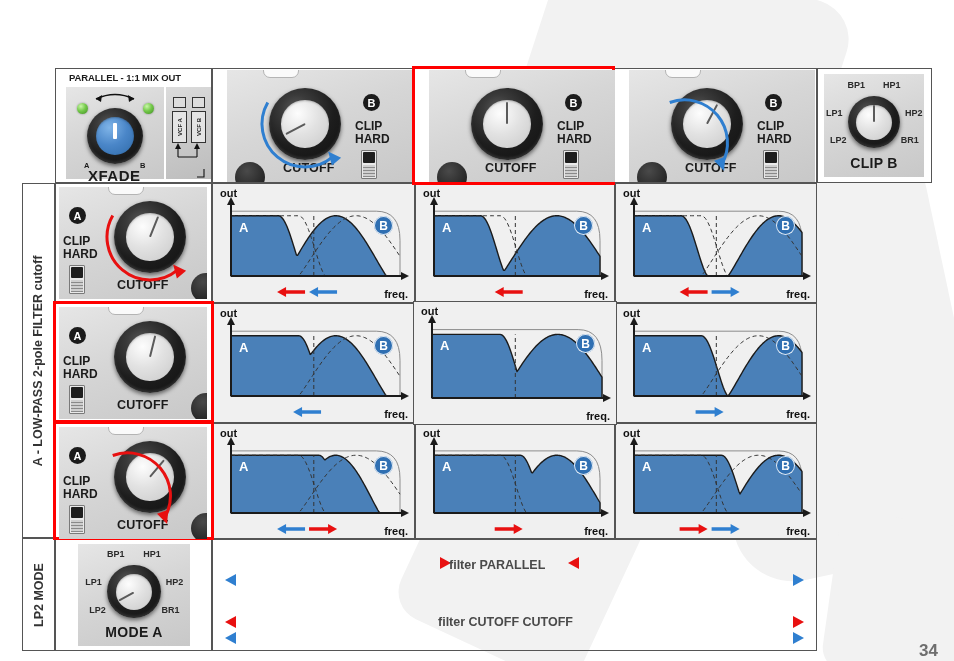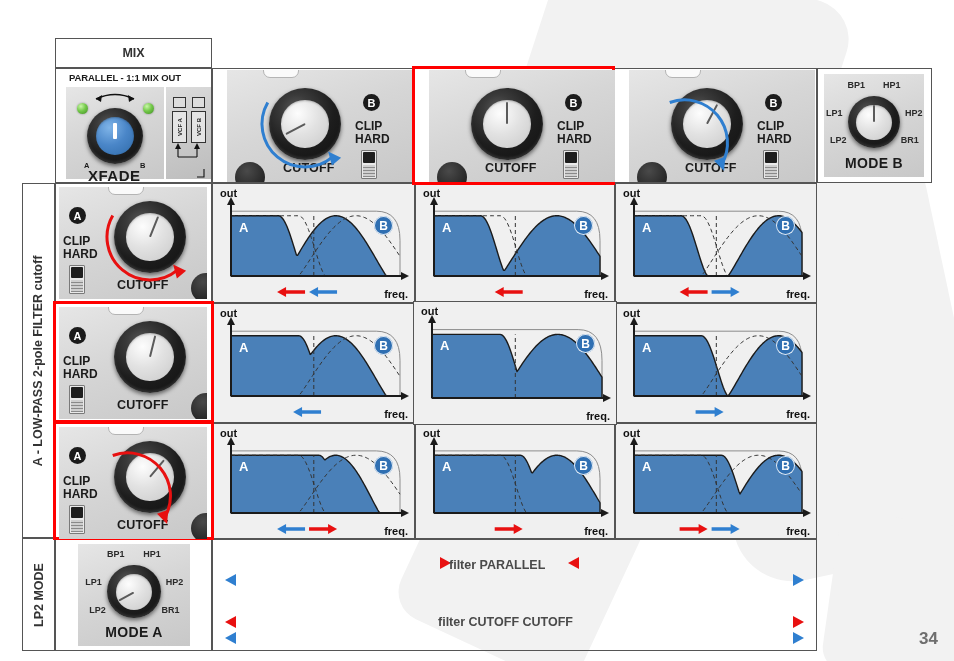--- a/index.html
+++ b/index.html
@@ -97,36 +97,35 @@
   .glabel.freq{right:6px;bottom:2px;}
   .gb{position:absolute;width:19px;height:19px;border-radius:50%;background:#2f6fb2;color:#fff;
      display:flex;align-items:center;justify-content:center;font-size:12px;font-weight:bold;
      box-shadow:0 0 0 1px rgba(255,255,255,.85) inset;}
   .ga{position:absolute;font-size:13px;font-weight:bold;color:#ffffff;}
 
   
   .legend{position:absolute;box-sizing:border-box;border:1px solid #555;background:transparent;}
   .legtxt{position:absolute;font-size:12.5px;font-weight:bold;color:#4a4a4a;white-space:nowrap;}
 
-  .pagenum{position:absolute;right:16px;bottom:12px;font-size:17px;font-weight:bold;color:#6e6e6e;}
+  .pagenum{position:absolute;right:16px;bottom:0;font-size:17px;font-weight:bold;color:#6e6e6e;}
 </style>
 </head>
 <body>
 
 <div class="bg-ghost">
   <i class="g1"></i>
     <i class="g2"></i>
     <i class="g3"></i>
     <i class="g4"></i>
 </div>
 
 <div class="page">
 
 
-  <div class="cell hdr" style="left:55px;top:38px;width:157px;height:30px;">MIX</div>
 
   <div class="cell" style="left:55px;top:68px;width:157px;height:115px;background:#fff;">
     <div class="photo" style="left:0;top:0;width:155px;height:113px;background:#fff;">
       <div class="ptxt" style="left:13px;top:4px;font-size:9.5px;letter-spacing:-.1px;">PARALLEL - 1:1 MIX OUT</div>
       <div class="plate" style="left:10px;top:18px;right:auto;bottom:auto;width:98px;height:92px;position:absolute;"></div>
       <div class="plate dark" style="left:110px;top:18px;width:45px;height:92px;position:absolute;"></div>
 
       <div class="led" style="left:21px;top:34px;"></div>
       <div class="led" style="left:87px;top:34px;"></div>
 
@@ -233,21 +232,21 @@
         <div class="knob" style="left: 24px; top: 22.41px; width: 52px; height: 52px;">
           <div class="cap" style="left: 8.32px; top: 8.32px; width: 35.36px; height: 35.36px;"></div>
           <div class="ptr" style="left: 24.9px; top: 9.0272px; width: 2.2px; height: 16.9728px; transform: rotate(0deg);"></div>
         </div>
         <div class="ptxt lite" style="left: 1.18765px; top: 62.4518px; font-size: 9px; width: 26px; text-align: center;">LP2</div>
         <div class="ptxt lite" style="left: -2.67367px; top: 34.9771px; font-size: 9px; width: 26px; text-align: center;">LP1</div>
         <div class="ptxt lite" style="left: 19.2197px; top: 6.95491px; font-size: 9px; width: 26px; text-align: center;">BP1</div>
         <div class="ptxt lite" style="left: 54.7803px; top: 6.95491px; font-size: 9px; width: 26px; text-align: center;">HP1</div>
         <div class="ptxt lite" style="left: 76.6737px; top: 34.9771px; font-size: 9px; width: 26px; text-align: center;">HP2</div>
         <div class="ptxt lite" style="left: 72.8124px; top: 62.4518px; font-size: 9px; width: 26px; text-align: center;">BR1</div>
-        <div class="ptxt" style="left: 0px; top: 82px; width: 100px; text-align: center; font-size: 14px; letter-spacing: 0.3px;">MODE B</div>
+        <div class="ptxt" style="left: 0px; top: 82px; width: 100px; text-align: center; font-size: 14px; letter-spacing: 0.3px;">CLIP B</div>
       </div>
   </div>
 
   <div class="vlabel" style="left:22px;top:183px;width:33px;height:355px;">
     <span>A - LOW-PASS 2-pole FILTER cutoff</span>
   </div>
 
   <div class="cell" id="acell0" style="left:55px;top:183px;width:157px;height:120px;background:#fff;">
       <div class="photo" style="left: 3px; top: 3px; width: 148px; height: 112px;">
         <div class="plate"></div>

